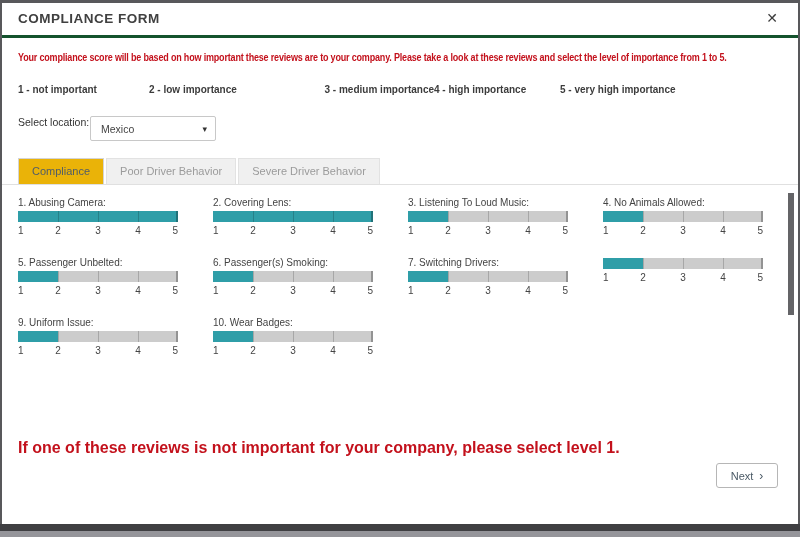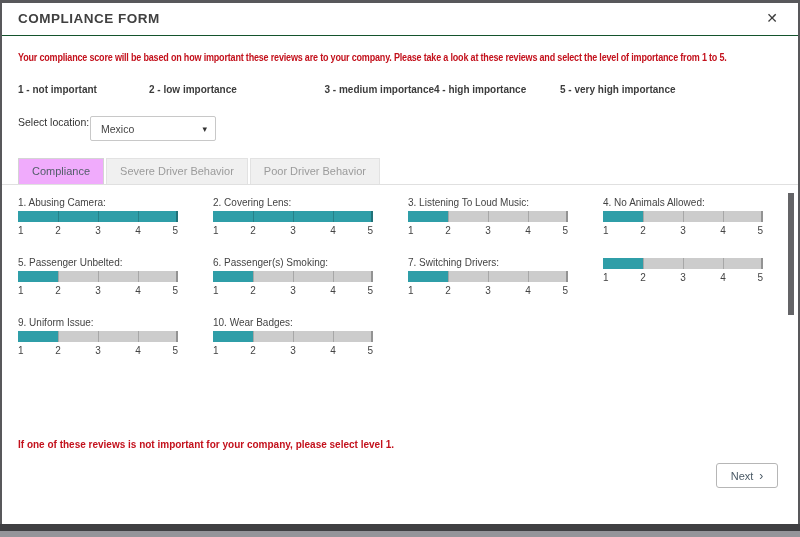--- a/index.html
+++ b/index.html
@@ -8,21 +8,21 @@
     font-family:"Liberation Sans", sans-serif;background:#95959a;
   }
   .window{
     position:absolute;top:0;left:0;width:800px;height:524px;
     background:#fff;box-sizing:border-box;
     border:2px solid #58585b;border-top-width:3px;border-bottom:none;
   }
   .bottom-band{position:absolute;left:0;top:524px;width:800px;height:7px;background:#3f3f42;}
   .bottom-rest{position:absolute;left:0;top:531px;width:800px;height:6px;background:#95959a;}
 
-  .header{position:absolute;top:0;left:0;right:0;height:32px;border-bottom:1px solid #14532d;background:#fff;}
+  .header{position:absolute;top:0;left:0;right:0;height:32px;border-bottom:3px solid #14532d;background:#fff;}
   .title{position:absolute;left:16px;top:0;line-height:32px;font-size:13.5px;font-weight:bold;color:#404040;letter-spacing:.5px;}
   .close{position:absolute;right:16px;top:0;height:32px;line-height:30px;font-size:14px;color:#3c3c3c;cursor:pointer;padding:0 4px;}
 
   .intro{
     position:absolute;left:16px;top:49px;white-space:nowrap;
     font-size:10px;font-weight:bold;color:var(--alert,#c3111c);
     letter-spacing:-.2px;transform:scaleX(.9);transform-origin:left top;
   }
   .legend{position:absolute;left:16px;top:81px;white-space:nowrap;font-size:10px;font-weight:bold;color:#3c3c3c;}
   .legend span{display:inline-block;}
@@ -38,21 +38,21 @@
     background:#fff;display:flex;align-items:center;padding:0 8px 0 10px;cursor:pointer;
   }
   .dropdown .val{flex:1;font-size:10.5px;color:#444;}
   .caret{font-size:9px;color:#333;}
 
   .tabs{position:absolute;left:16px;top:155px;height:26px;display:flex;gap:2px;}
   .tab{
     box-sizing:border-box;height:26px;line-height:24px;padding:0 13px;font-size:11px;
     background:#f0f0f0;border:1px solid #e2e2e2;border-bottom:none;color:#9b9b9b;cursor:pointer;
   }
-  .tab.active{background:#f0abfc;border-color:#d4d4d4;color:#515d68;}
+  .tab.active{background:#eab308;border-color:#d4d4d4;color:#515d68;}
   .tab-sep{position:absolute;left:0;right:0;top:181px;height:1px;background:#e0e0e0;}
 
   .grid{
     position:absolute;left:16px;top:194px;
     display:grid;grid-template-columns:repeat(4,160px);column-gap:35px;row-gap:19px;
   }
   .cell{width:160px;height:41px;position:relative;}
   .s-label{font-size:10px;color:#444;height:13px;white-space:nowrap;}
   .track{position:relative;margin-top:1px;height:11px;background:var(--track,#cccccc);cursor:pointer;}
   .fill{position:absolute;left:0;top:0;bottom:0;background:var(--accent,#2f9ea8);}
@@ -60,21 +60,21 @@
   .t25{left:25%;} .t50{left:50%;} .t75{left:75%;}
   .tick-end{position:absolute;top:0;bottom:0;right:0;width:2px;background:rgba(0,0,0,.28);}
   .scale{position:relative;height:14px;margin-top:2px;font-size:10px;color:#444;}
   .scale span{position:absolute;top:1px;}
   .scale .n0{left:0;}
   .scale .n1{left:25%;transform:translateX(-50%);}
   .scale .n2{left:50%;transform:translateX(-50%);}
   .scale .n3{left:75%;transform:translateX(-50%);}
   .scale .n4{right:0;}
 
-  .note{position:absolute;left:16px;top:436px;font-size:10px;font-weight:bold;color:var(--alert,#c3111c);white-space:nowrap;}
+  .note{position:absolute;left:16px;top:436px;font-size:16px;font-weight:bold;color:var(--alert,#c3111c);white-space:nowrap;}
   .next{
     position:absolute;right:20px;top:460px;height:25px;min-width:62px;box-sizing:border-box;
     background:#fff;border:1px solid #b6b6b6;border-radius:3px;color:#4b5a66;
     font-family:"Liberation Sans", sans-serif;font-size:11px;cursor:pointer;
     display:flex;align-items:center;justify-content:center;gap:6px;padding:0 10px;
   }
   .next .chev{font-size:12px;line-height:1;}
   .scroll-thumb{position:absolute;right:4px;top:190px;width:6px;height:122px;background:#646467;}
 </style>
 </head>
@@ -94,22 +94,22 @@
   <div class="loc-row">
     <span class="loc-label">Select location:</span>
     <div class="dropdown">
       <span class="val">Mexico</span>
       <span class="caret">▾</span>
     </div>
   </div>
 
   <div class="tabs">
       <div class="tab active">Compliance</div>
+      <div class="tab">Poor Driver Behavior</div>
       <div class="tab">Severe Driver Behavior</div>
-      <div class="tab">Poor Driver Behavior</div>
     </div>
   <div class="tab-sep"></div>
 
   <div class="grid">
   <div class="cell">
     <div class="s-label">1. Abusing Camera:</div>
     <div class="track">
       <div class="fill" style="width: 100%;"></div>
       <div class="tick t25"></div>
       <div class="tick t50"></div>

